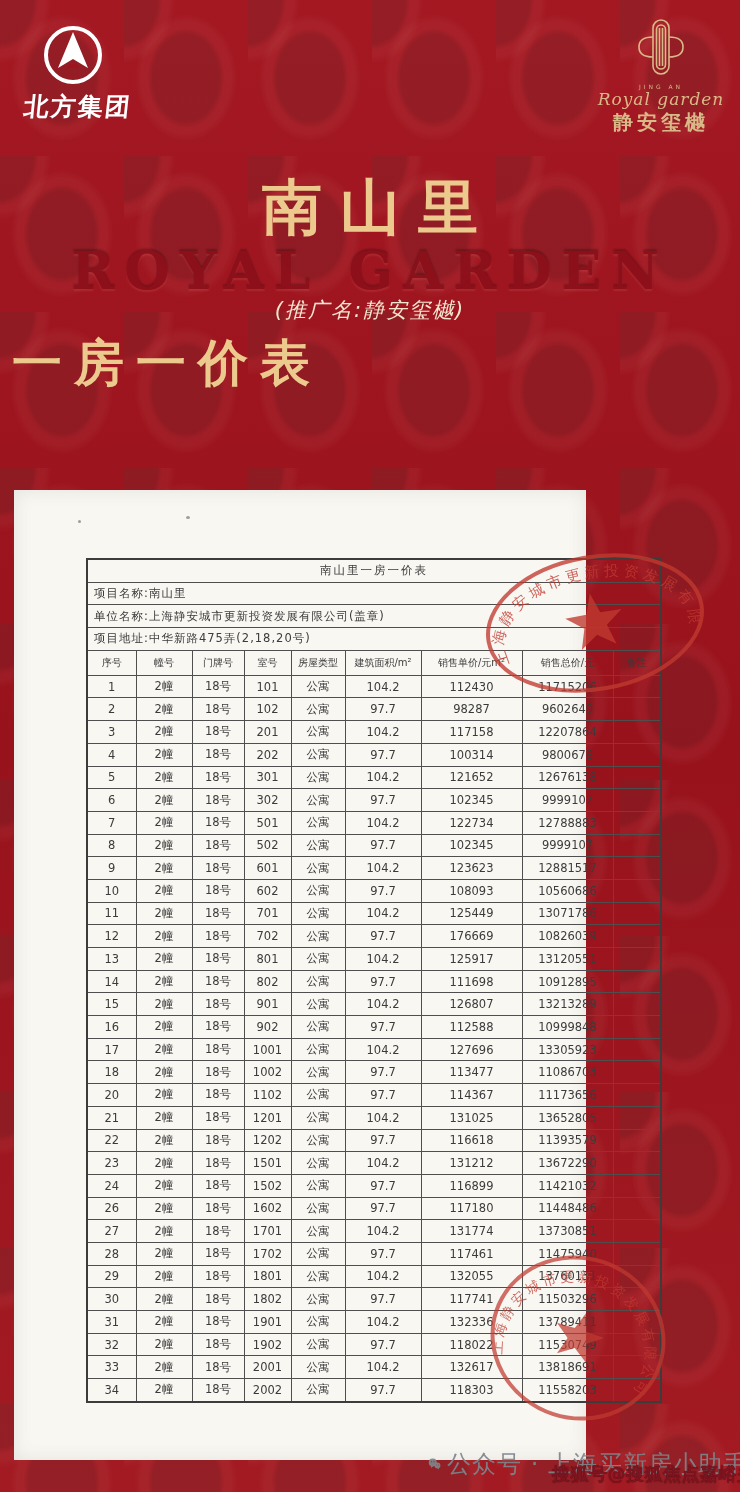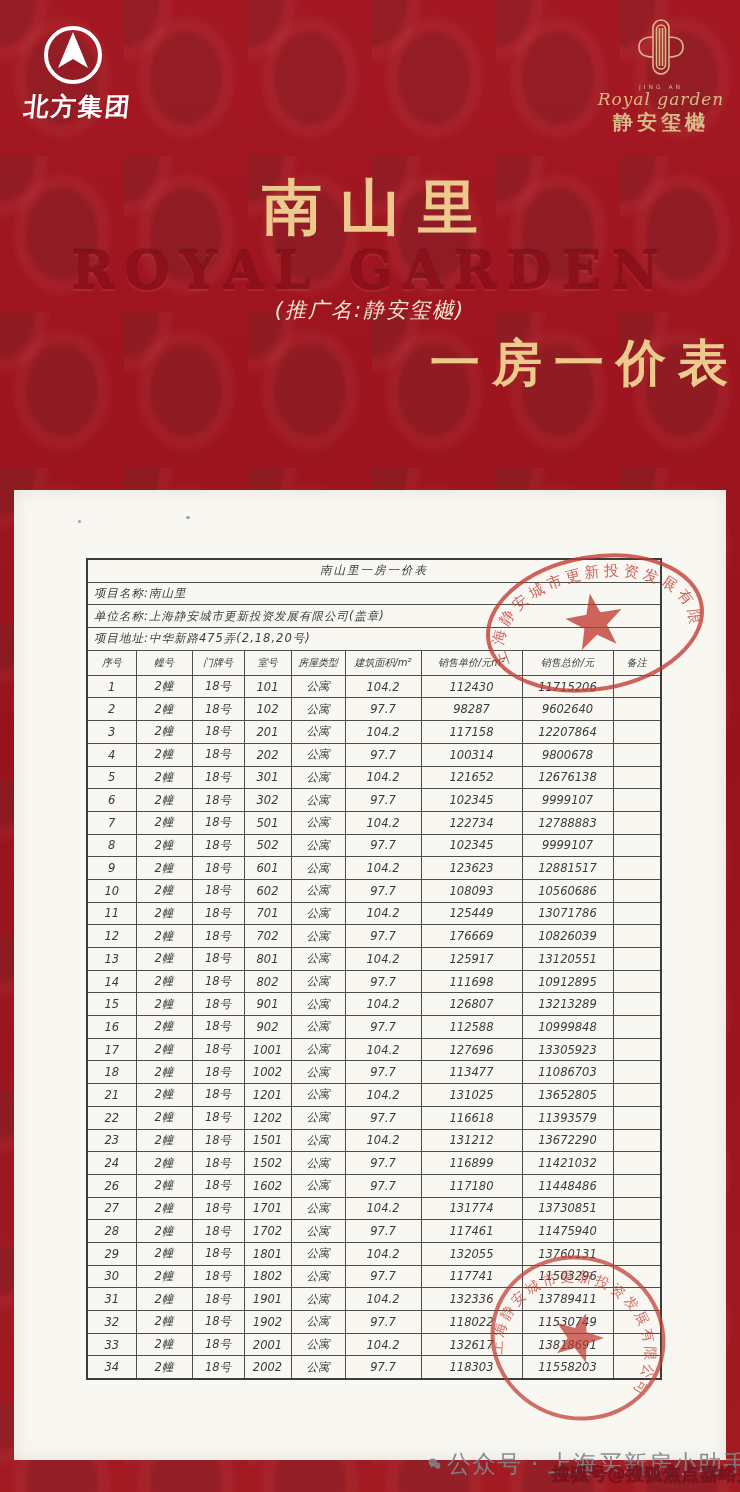--- a/index.html
+++ b/index.html
@@ -27,26 +27,26 @@
   .brand-cn{font-size:20px;letter-spacing:4px;font-weight:bold;}
   .poster-title{position:absolute;left:0;top:168px;width:100%;text-align:center;
     font-family:"DejaVu Serif","Liberation Serif",serif;font-size:60px;font-weight:bold;
     color:#ecca8e;letter-spacing:18px;text-indent:18px;}
   .emboss-watermark{position:absolute;left:0;top:240px;width:100%;text-align:center;
     font-family:"DejaVu Serif","Liberation Serif",serif;font-size:52px;font-weight:bold;
     color:#8c0f1a;letter-spacing:10px;opacity:.9;
     text-shadow:0 -2px 2px rgba(0,0,0,.28),0 2px 2px rgba(255,170,150,.14);}
   .promo-line{position:absolute;left:0;top:296px;width:100%;text-align:center;
     font-size:21px;color:#f2e6d0;letter-spacing:2px;font-style:italic;}
-  .price-title{position:absolute;left:0;top:330px;width:100%;text-align:right;
+  .price-title{position:absolute;left:0;top:330px;width:100%;text-align:left;
     font-family:"DejaVu Serif","Liberation Serif",serif;font-size:50px;font-weight:bold;
     color:#ecca8e;letter-spacing:12px;text-indent:12px;}
   
-  .paper{position:absolute;left:14px;top:490px;width:712px;height:970px;background:#f8f7f2;
-    box-shadow:inset 0 0 18px rgba(90,80,70,.12);font-style:italic;}
+  .paper{position:absolute;left:14px;top:490px;width:572px;height:970px;background:#f8f7f2;
+    box-shadow:inset 0 0 18px rgba(90,80,70,.12);}
   .speck{position:absolute;background:#6d6d6d;border-radius:50%;opacity:.65;}
   .price-table{position:absolute;left:72px;top:68px;width:574px;border-collapse:collapse;
     table-layout:fixed;color:#3b3b3b;}
   .price-table td,.price-table th{border:1px solid #4e4e4e;padding:0 2px;text-align:center;
     overflow:hidden;white-space:nowrap;font-weight:normal;}
   .price-table{border:2px solid #3c3c3c;}
   .t-title td{height:21px;font-size:13.5px;letter-spacing:2px;}
   .t-info td{height:22px;font-size:12.5px;text-align:left;padding-left:6px;letter-spacing:1px;}
   .t-head th{height:24px;font-size:10px;}
   .price-table tbody td{height:21.7px;font-size:11.5px;}
@@ -330,20 +330,31 @@
             <td>2幢</td>
             <td>18号</td>
             <td>1002</td>
             <td>公寓</td>
             <td>97.7</td>
             <td>113477</td>
             <td>11086703</td>
             <td></td>
           </tr>
           <tr>
+            <td>20</td>
+            <td>2幢</td>
+            <td>18号</td>
+            <td>1102</td>
+            <td>公寓</td>
+            <td>97.7</td>
+            <td>114367</td>
+            <td>11173656</td>
+            <td></td>
+          </tr>
+          <tr>
             <td>21</td>
             <td>2幢</td>
             <td>18号</td>
             <td>1201</td>
             <td>公寓</td>
             <td>104.2</td>
             <td>131025</td>
             <td>13652805</td>
             <td></td>
           </tr>

